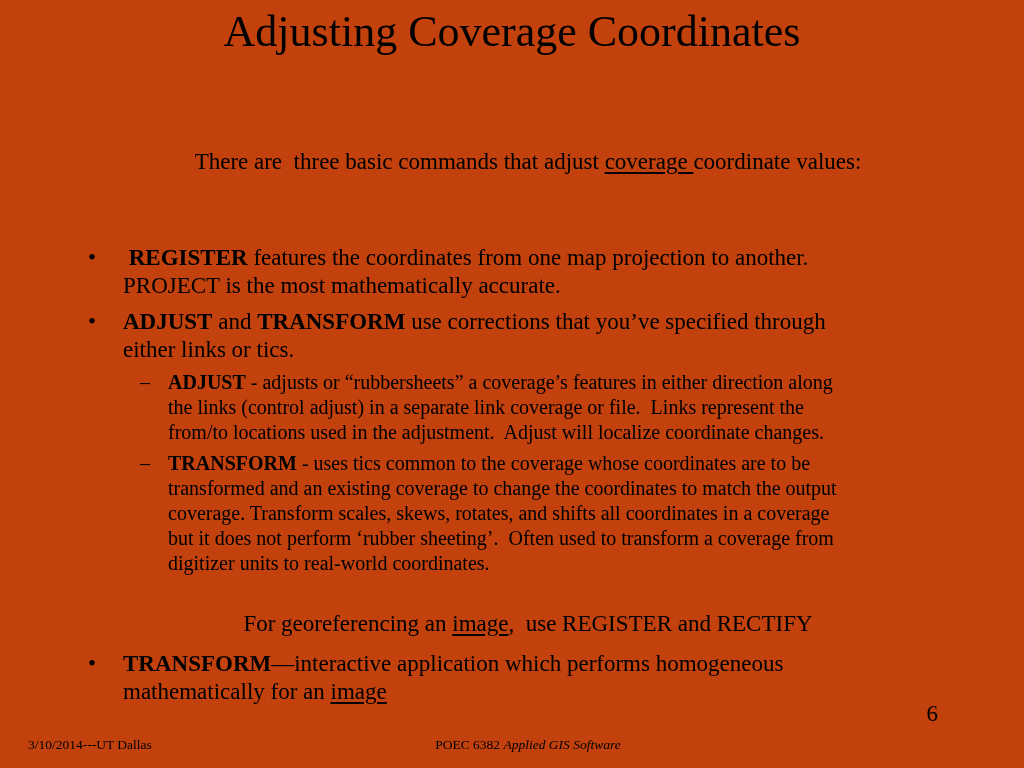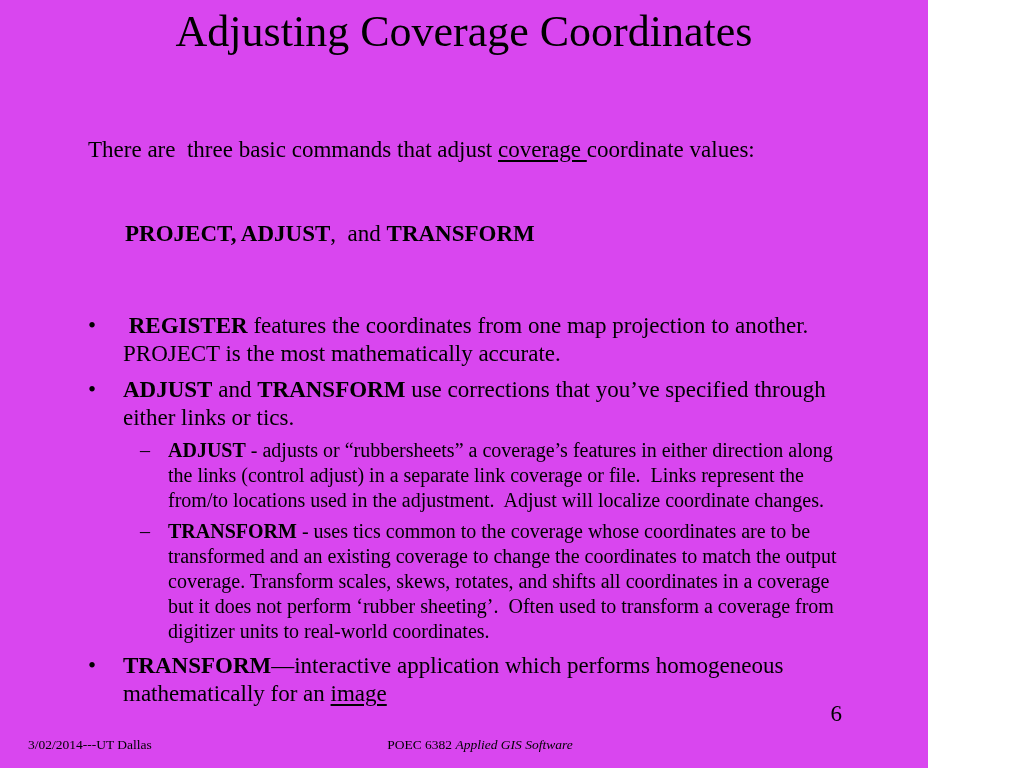--- a/index.html
+++ b/index.html
@@ -4,39 +4,39 @@
 <style>
   html, body { margin: 0; padding: 0; }
   body {
     width: 1024px; height: 768px;
     background: #ffffff;
     font-family: "Liberation Serif", "DejaVu Serif", serif;
     color: #000000;
   }
   .slide {
     position: relative;
-    width: 928px; height: 768px;
-    background: #d946ef;
+    width: 1024px; height: 768px;
+    background: #c2410c;
     overflow: hidden;
   }
   .title {
     margin: 0;
     padding-top: 7px;
     font-size: 44px;
     font-weight: normal;
     text-align: center;
     line-height: 1.15;
     white-space: nowrap;
   }
   .body {
     position: absolute;
     left: 88px; top: 80px;
     width: 880px;
   }
-  .para { margin: 0; white-space: pre-wrap; }
+  .para { margin: 12px; white-space: pre-wrap; text-align: center; }
   .l1 { font-size: 23px; line-height: 28px; }
   .line { display: block; }
   .indented { margin-left: 37px; }
   .bullet { display: flex; margin-top: 8px; }
   .bullet .marker { flex: 0 0 35px; }
   .bullet .btext { flex: 1 1 auto; white-space: pre-wrap; }
   .sub { margin-left: 52px; font-size: 20px; line-height: 25px; margin-top: 6px; }
   .sub .marker { flex: 0 0 28px; }
   .georef { margin-top: 34px; }
   .b { font-weight: bold; }
@@ -64,21 +64,20 @@
 <body>
 
 <div class="slide">
 
   <h1 class="title">Adjusting Coverage Coordinates</h1>
 
   <div class="body">
 
     <p class="para l1">
       <span class="line"><span>There are  three basic commands that adjust </span><span class="u">coverage </span><span>coordinate values:</span></span>
-      <span class="line indented"><span class="b">PROJECT, ADJUST</span><span>,  and </span><span class="b">TRANSFORM</span></span>
     </p>
 
     <div class="bullet l1">
       <span class="marker">•</span>
       <div class="btext"><span class="b"> REGISTER</span><span> features the coordinates from one map projection to another.
 PROJECT is the most mathematically accurate.</span></div>
     </div>
 
     <div class="bullet l1">
       <span class="marker">•</span>
@@ -95,28 +94,29 @@
 
     <div class="bullet sub">
       <span class="marker">–</span>
       <div class="btext"><span class="b">TRANSFORM</span><span> - uses tics common to the coverage whose coordinates are to be
 transformed and an existing coverage to change the coordinates to match the output
 coverage. Transform scales, skews, rotates, and shifts all coordinates in a coverage
 but it does not perform ‘rubber sheeting’.  Often used to transform a coverage from
 digitizer units to real-world coordinates.</span></div>
     </div>
 
+    <p class="para l1 georef"><span>For georeferencing an </span><span class="u">image</span><span>,  use REGISTER and RECTIFY</span></p>
 
     <div class="bullet l1">
       <span class="marker">•</span>
       <div class="btext"><span class="b">TRANSFORM</span><span>—interactive application which performs homogeneous
 mathematically for an </span><span class="u">image</span></div>
     </div>
 
   </div>
 
   <div class="page-number">6</div>
 
-  <div class="footer-left">3/02/2014---UT Dallas</div>
+  <div class="footer-left">3/10/2014---UT Dallas</div>
 
   <div class="footer-center"><span>POEC 6382 </span><span class="i">Applied GIS Software</span></div>
 
 </div>
 
 </body></html>

